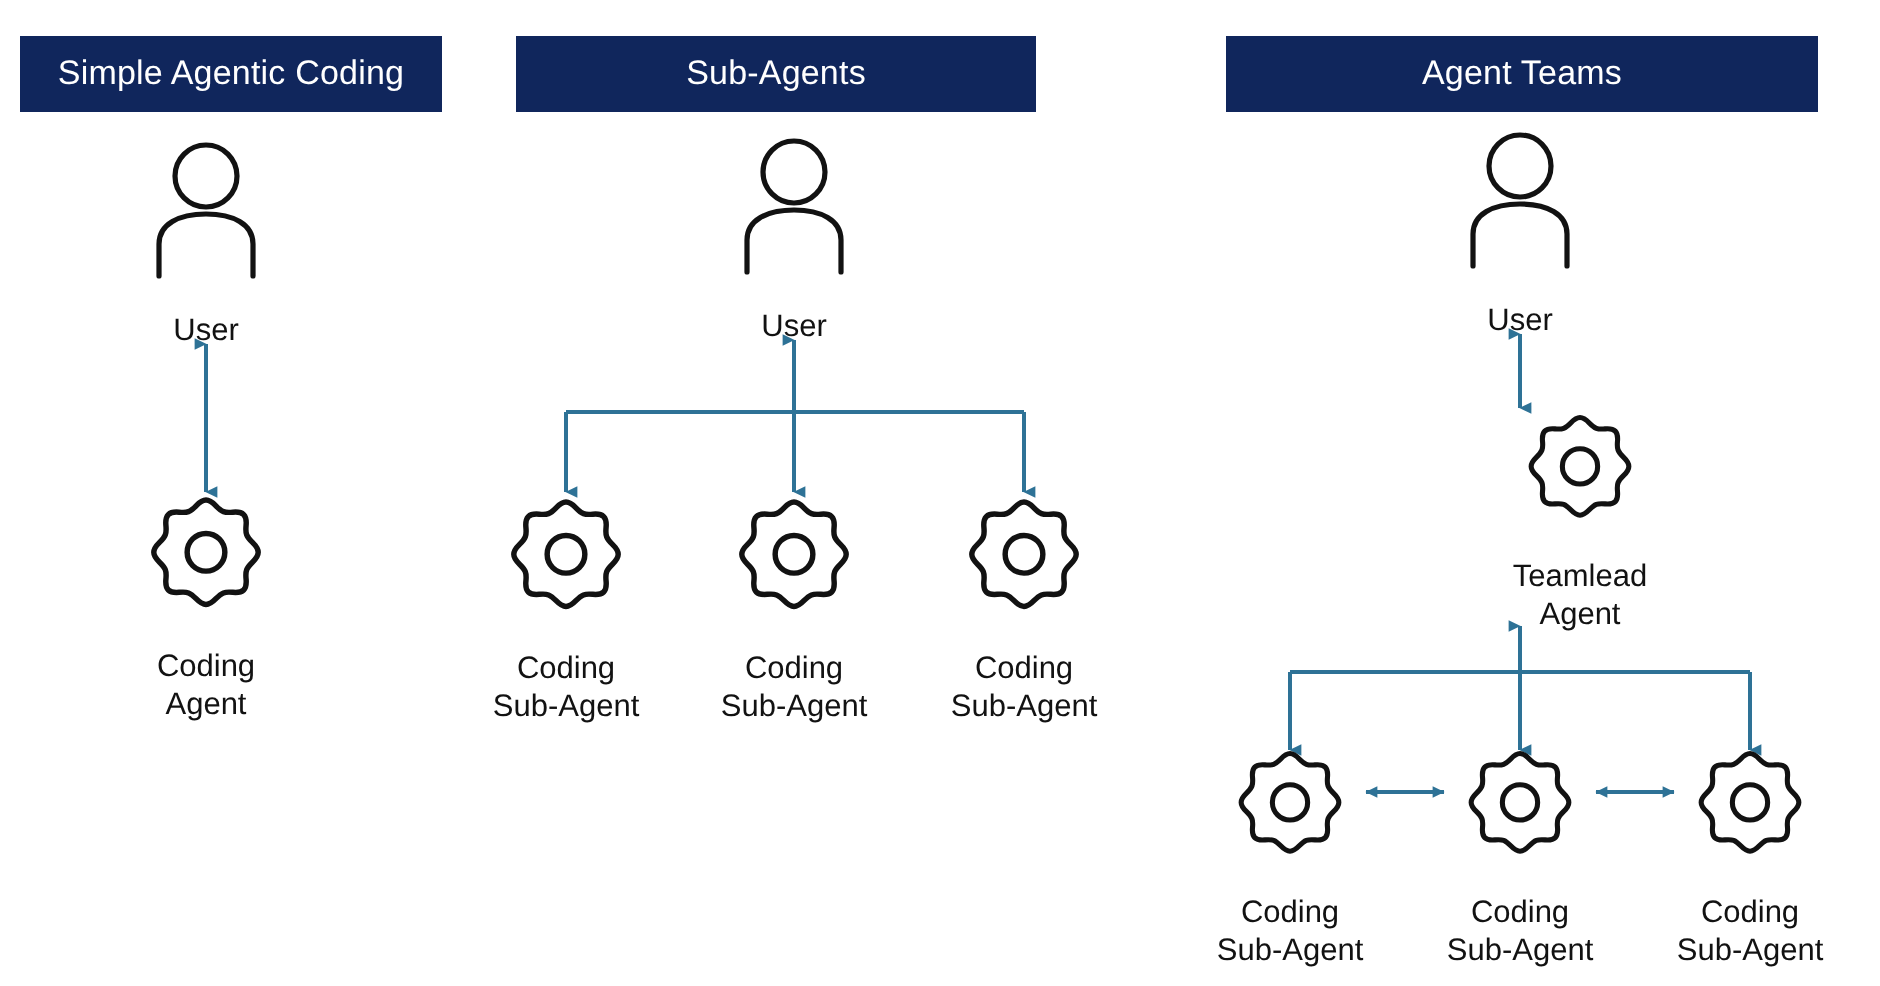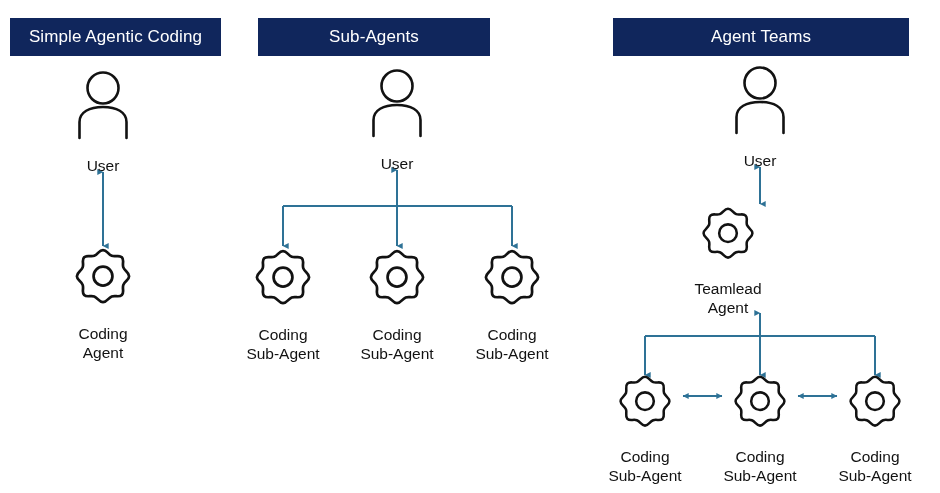--- a/index.html
+++ b/index.html
@@ -30,21 +30,21 @@
     display: flex;
     align-items: center;
     justify-content: center;
     font-size: 17px;
     letter-spacing: 0.1px;
     height: 38px;
     top: 18px;
     box-sizing: border-box;
   }
   #banner-0 { left: 10px;  width: 211px; align-items: center; }
-  #banner-1 { left: 258px; width: 232px; }
+  #banner-1 { left: 258px; width: 260px; }
   #banner-2 { left: 613px; width: 296px; }
 
   .node {
     position: absolute;
     transform: translateX(-50%);
     text-align: center;
     width: 140px;
   }
   .node .glyph {
     display: block;
@@ -213,21 +213,21 @@
   <div class="node" style="left:760px; top:63px;">
     <span class="glyph">
       <svg width="58" height="72" viewBox="0 0 58 72" xmlns="http://www.w3.org/2000/svg">
         <circle cx="29" cy="20" r="15.5" fill="none" stroke="#121212" stroke-width="2.6"></circle>
         <path d="M5.5,70 L5.5,54 C5.5,44 15.5,39 29,39 C42.5,39 52.5,44 52.5,54 L52.5,70" fill="none" stroke="#121212" stroke-width="2.6" stroke-linecap="round"></path>
       </svg>
     </span>
     <div class="label">User</div>
   </div>
 
-  <div class="node" style="left:728px; top:205px;text-align:center;">
+  <div class="node" style="left:790px; top:205px;text-align:center;">
     <span class="glyph">
       <svg width="58" height="58" viewBox="0 0 100 100" xmlns="http://www.w3.org/2000/svg">
         <path d="M50 6.5 C56.2 6.5 58.3 13.6 64.1 15.8 C69.9 18.0 76.0 13.8 80.4 18.2 C84.8 22.6 80.6 28.7 82.8 34.5 C85.0 40.3 92.1 42.4 92.1 48.6 C92.1 54.8 85.0 56.9 82.8 62.7 C80.6 68.5 84.8 74.6 80.4 79.0 C76.0 83.4 69.9 79.2 64.1 81.4 C58.3 83.6 56.2 90.7 50 90.7 C43.8 90.7 41.7 83.6 35.9 81.4 C30.1 79.2 24.0 83.4 19.6 79.0 C15.2 74.6 19.4 68.5 17.2 62.7 C15.0 56.9 7.9 54.8 7.9 48.6 C7.9 42.4 15.0 40.3 17.2 34.5 C19.4 28.7 15.2 22.6 19.6 18.2 C24.0 13.8 30.1 18.0 35.9 15.8 C41.7 13.6 43.8 6.5 50 6.5 Z" fill="none" stroke="#121212" stroke-width="4.4" stroke-linejoin="round"></path>
         <circle cx="50" cy="48.6" r="15.2" fill="none" stroke="#121212" stroke-width="4.4"></circle>
       </svg>
     </span>
     <div class="label">Teamlead
 Agent</div>
   </div>
 

